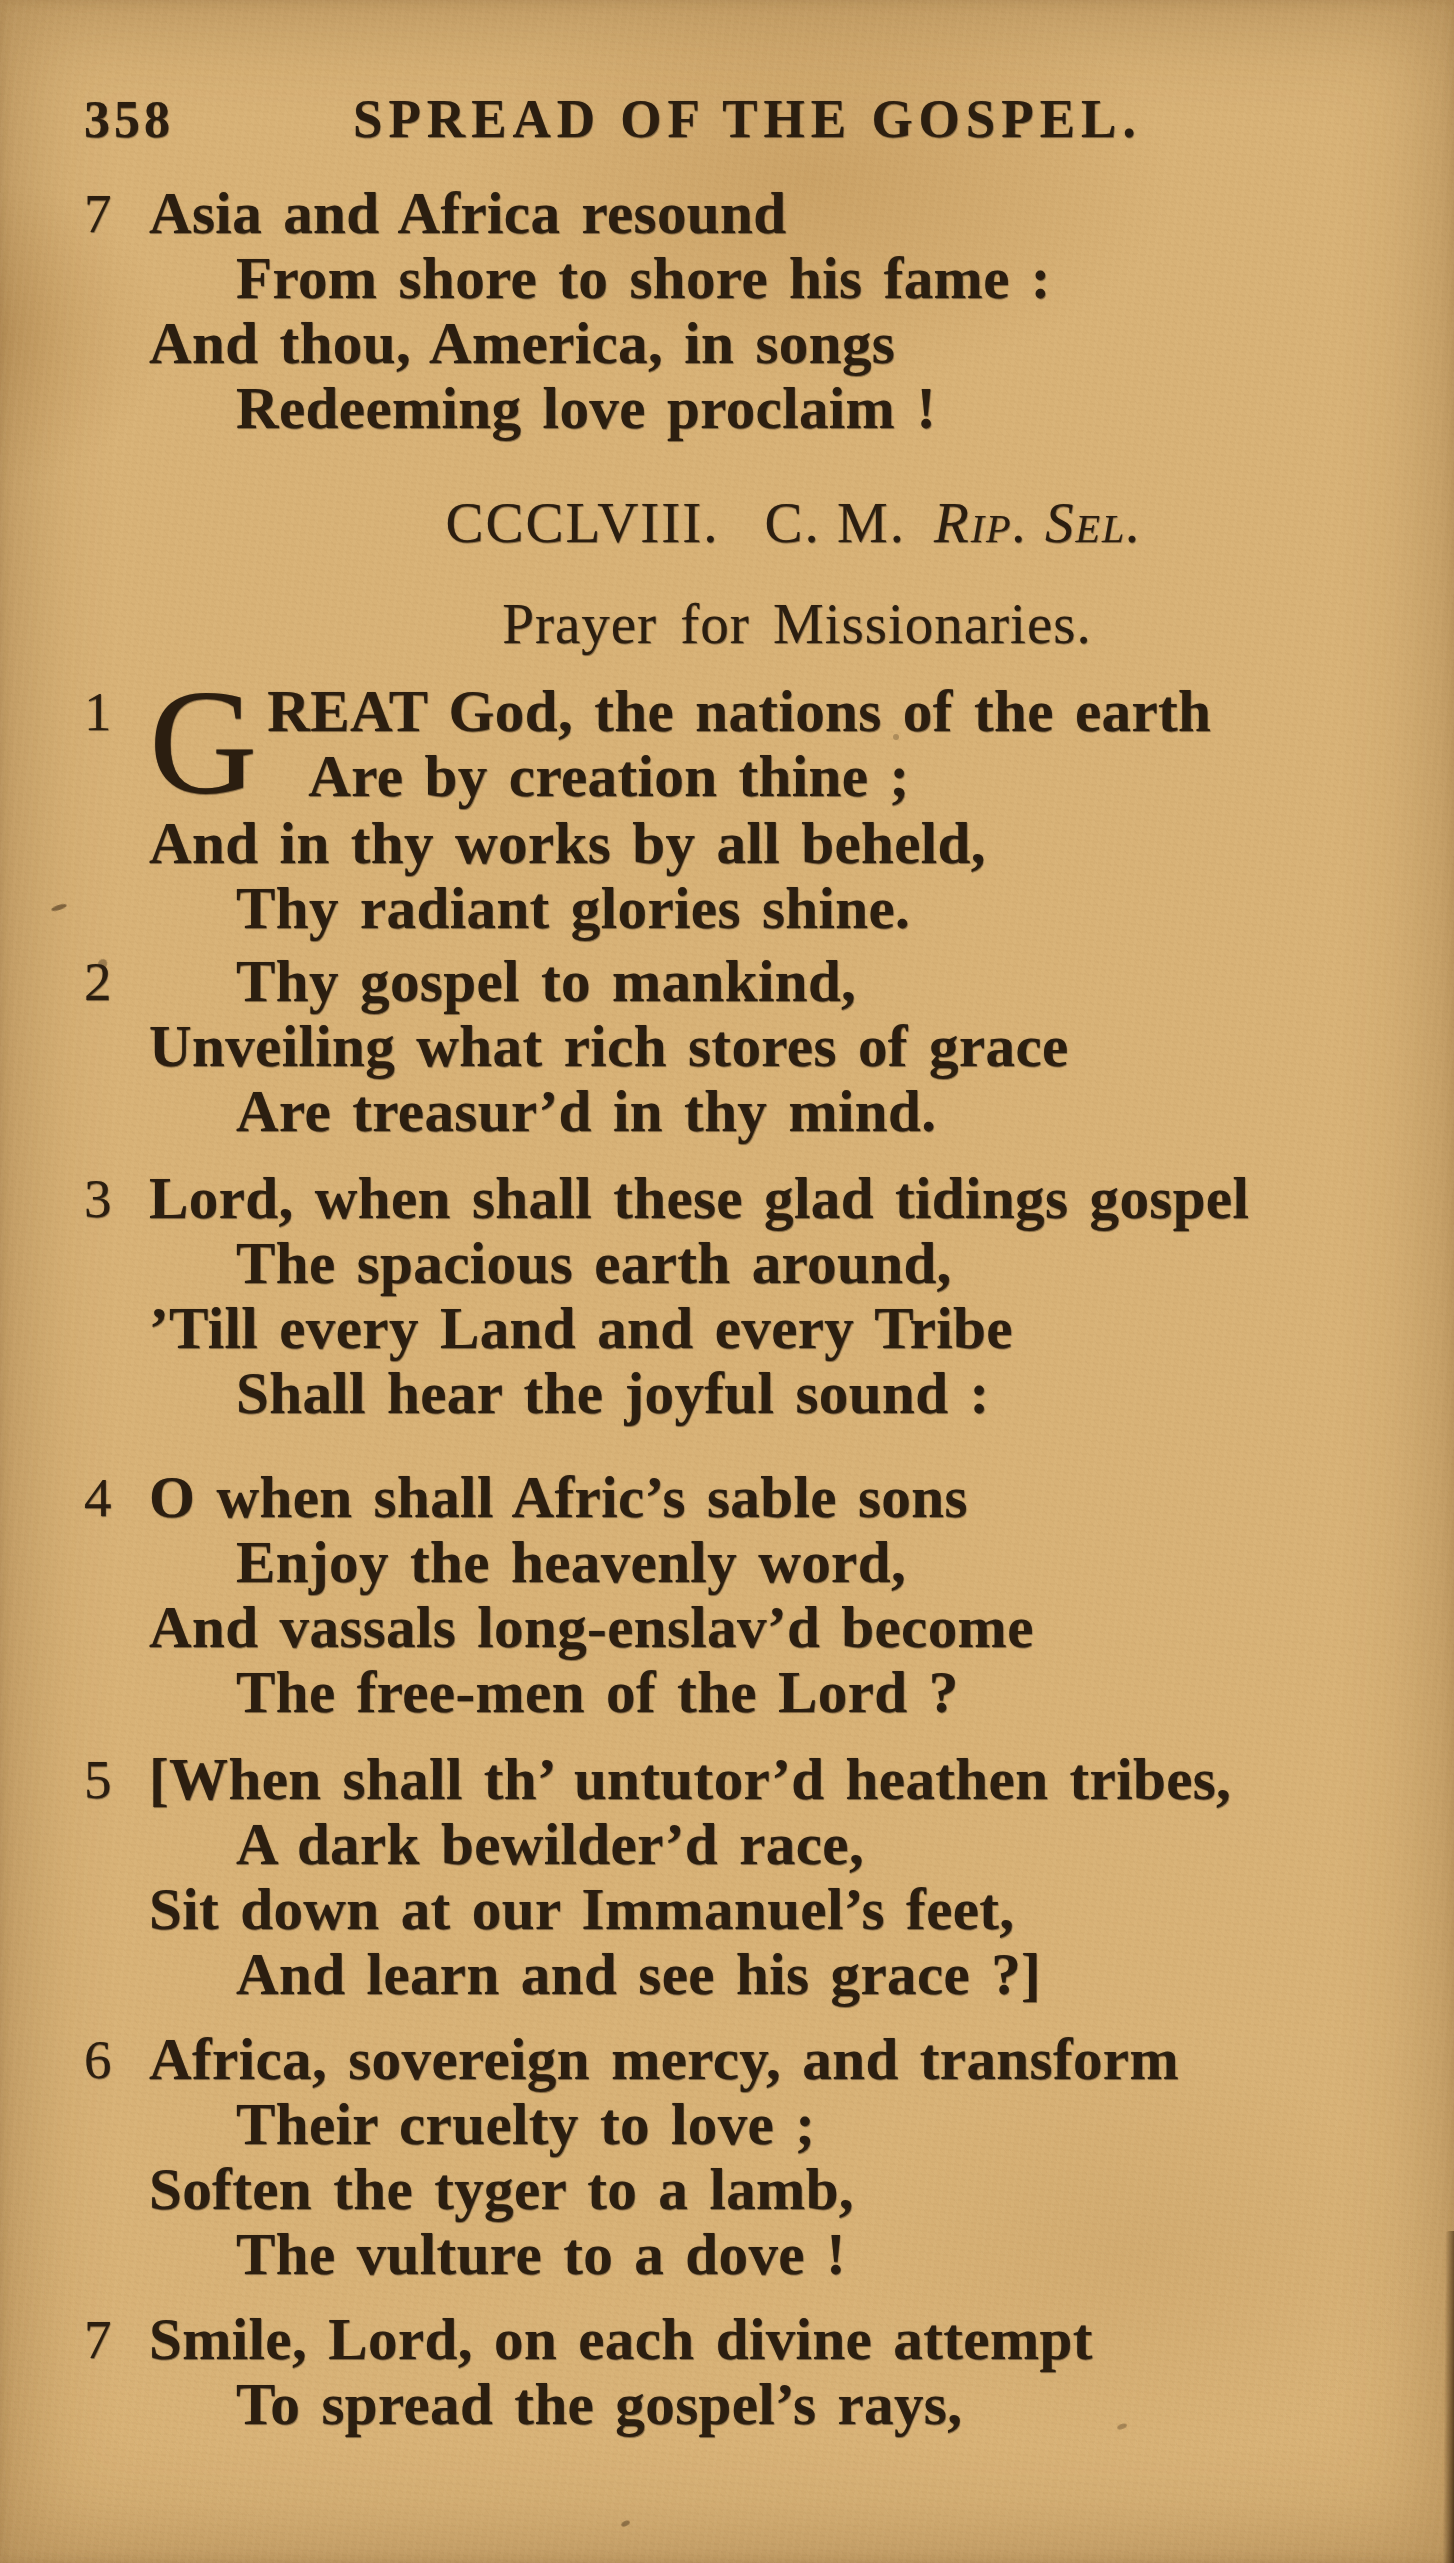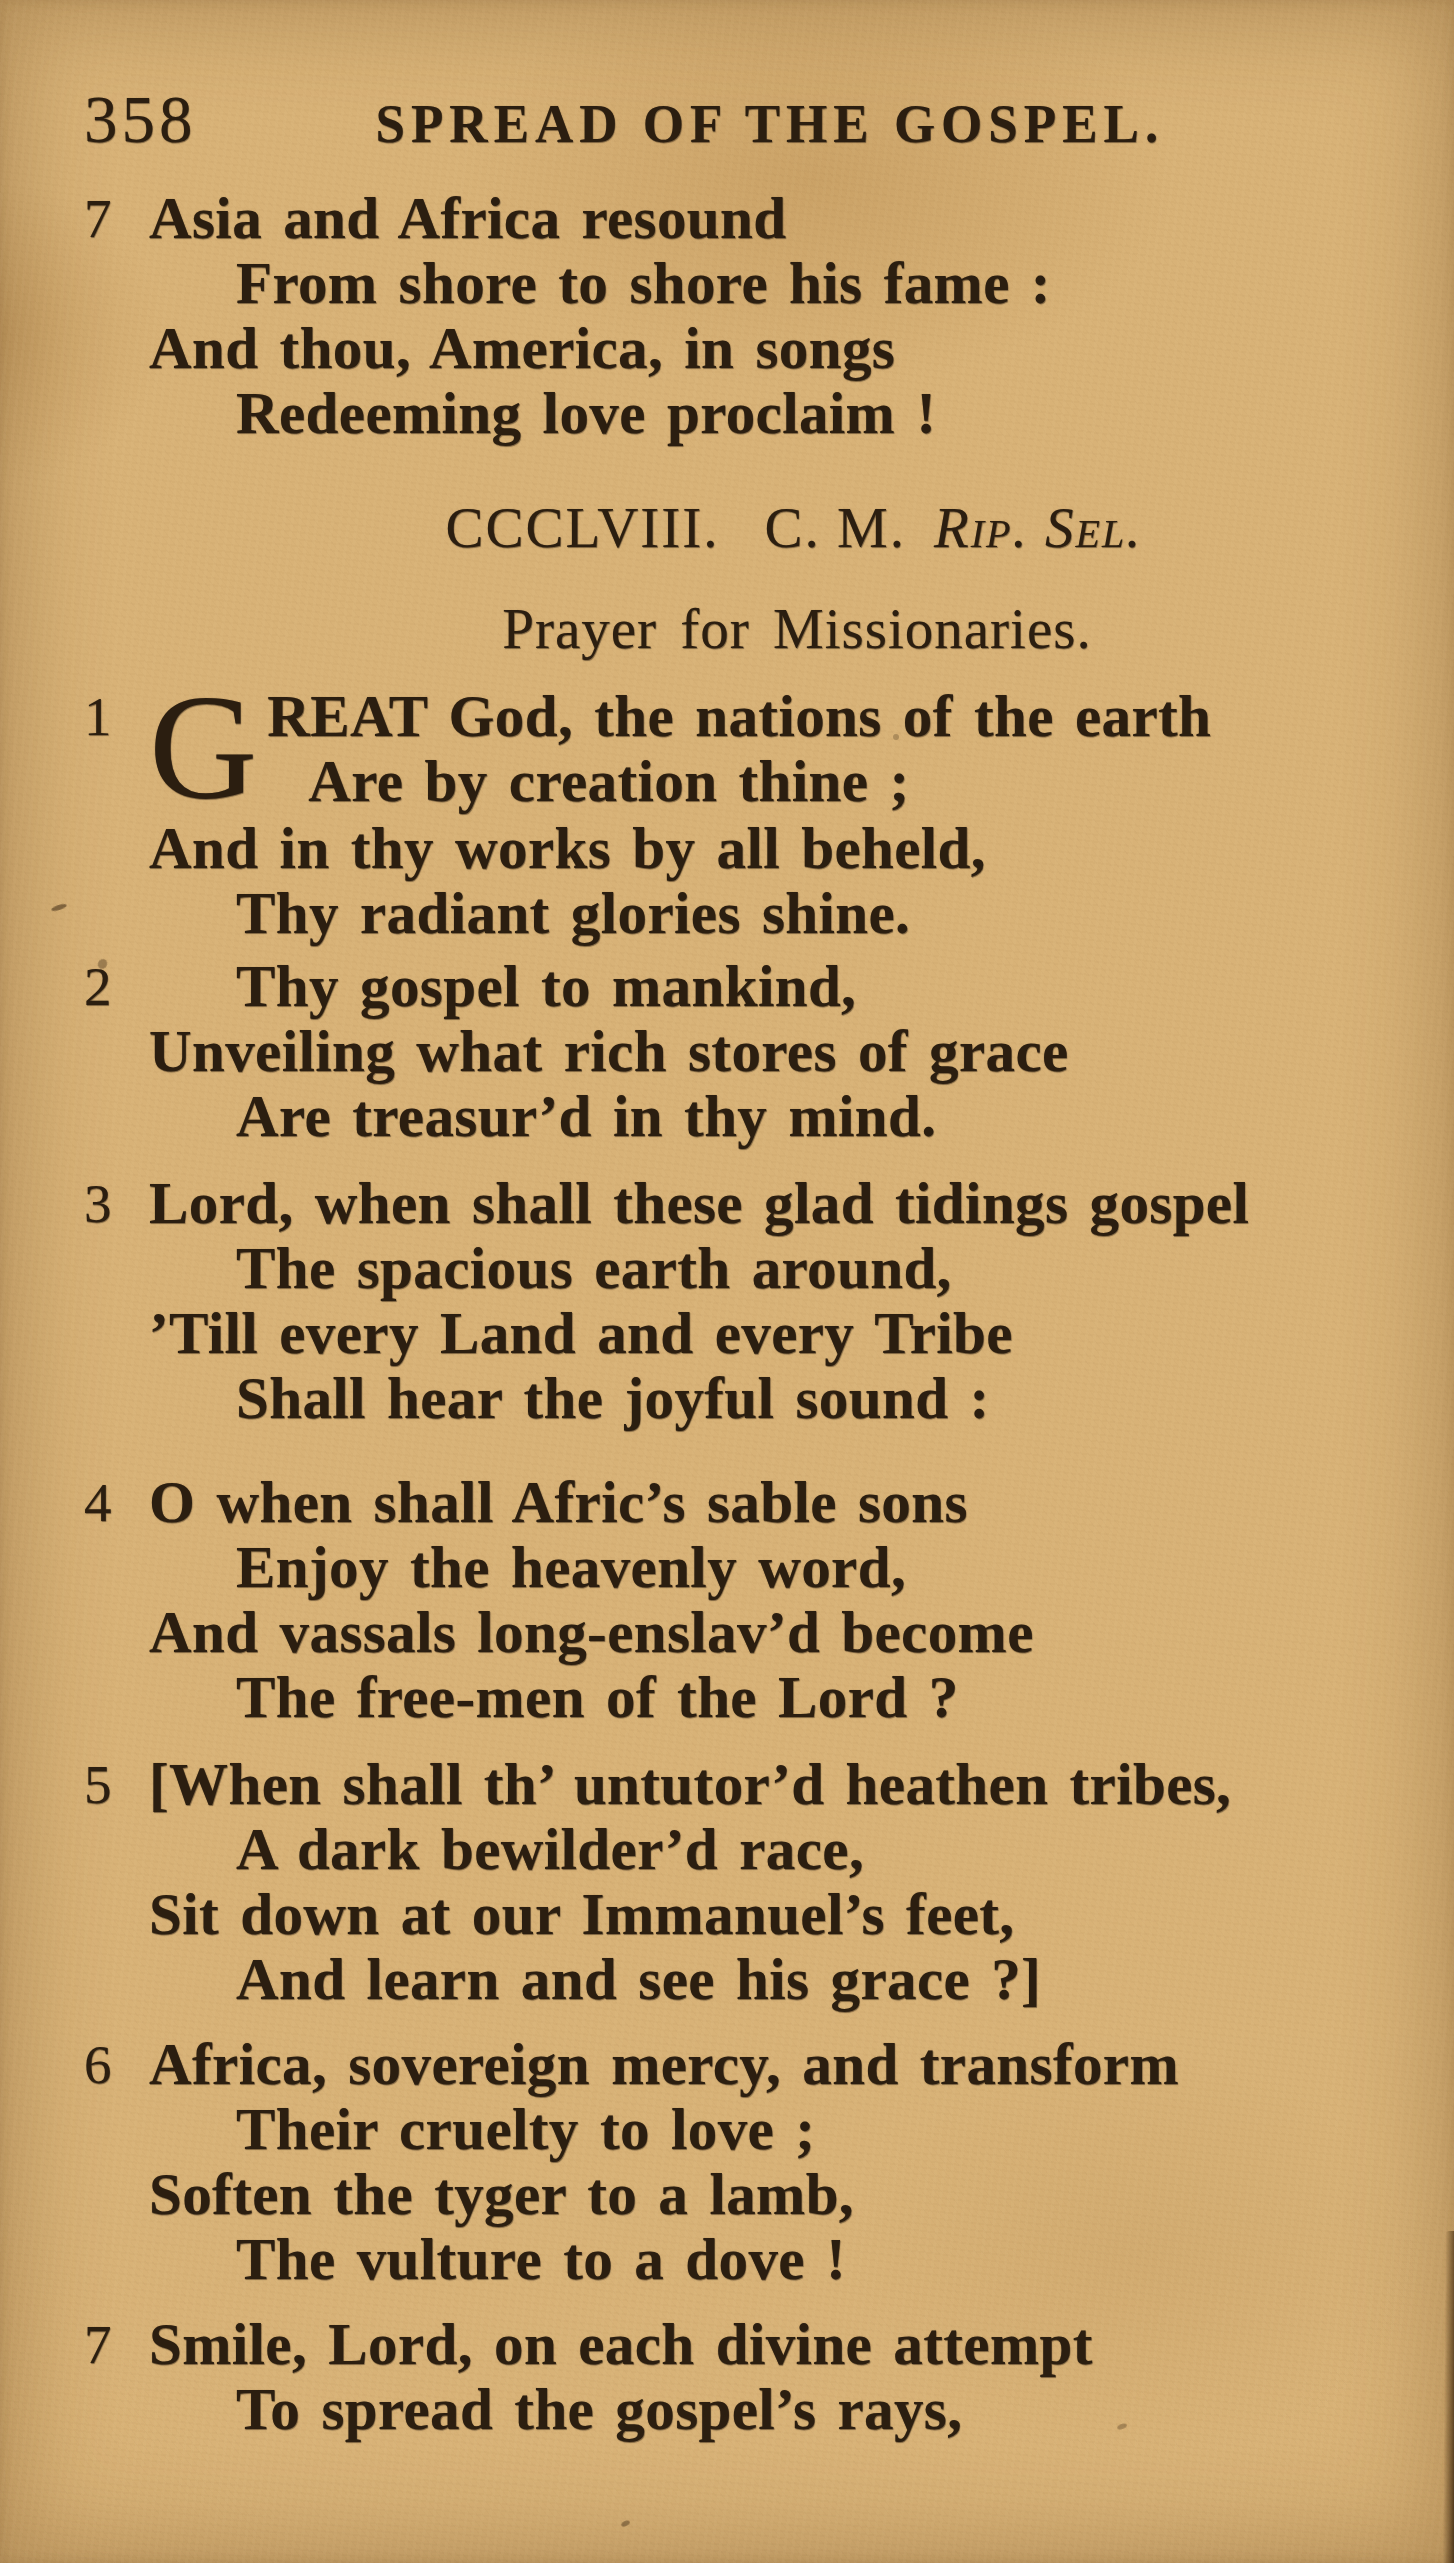--- a/index.html
+++ b/index.html
@@ -22,21 +22,21 @@
       repeating-linear-gradient(7deg,  rgba(120,85,40,0.05) 0 2px, rgba(0,0,0,0) 2px 7px),
       repeating-linear-gradient(97deg, rgba(255,235,190,0.06) 0 3px, rgba(0,0,0,0) 3px 8px),
       repeating-linear-gradient(52deg, rgba(90,60,25,0.04) 0 1px, rgba(0,0,0,0) 1px 5px);
   }
   .content { position:relative; z-index:2; padding:87px 59px 0 84px; }
 
   .ink { text-shadow:0.6px 0.9px 0.9px rgba(43,29,15,0.50), 0 0 1px rgba(43,29,15,0.35); }
 
   
   .header { display:flex; align-items:baseline; white-space:nowrap; }
-  .pagenum { font-size:67px; font-weight:normal; letter-spacing:4px; line-height:65px; }
+  .pagenum { font-size:52px; font-weight:bold; letter-spacing:4px; line-height:65px; }
   .runtitle { font-size:53px; font-weight:bold; letter-spacing:6px; line-height:65px; margin-left:179px;
               transform:scaleY(1.02); }
 
   
   .verse { position:relative; padding-left:65px; white-space:nowrap; }
   .vnum { position:absolute; left:0; top:0; font-size:55px; line-height:65px; }
   .line { font-size:59px; line-height:65px; height:65px; letter-spacing:0.4px; word-spacing:6px;font-weight:bold; }
   .indent { padding-left:87px; }
 
   .carryover { margin-top:29px; }

